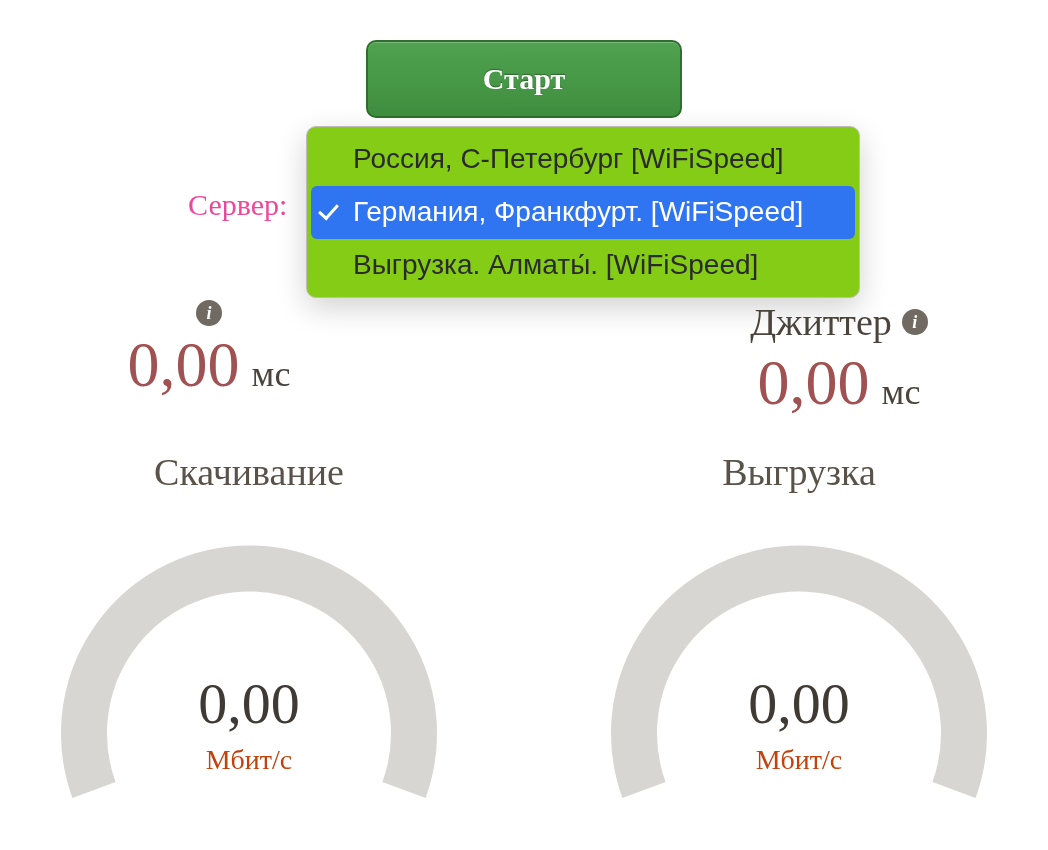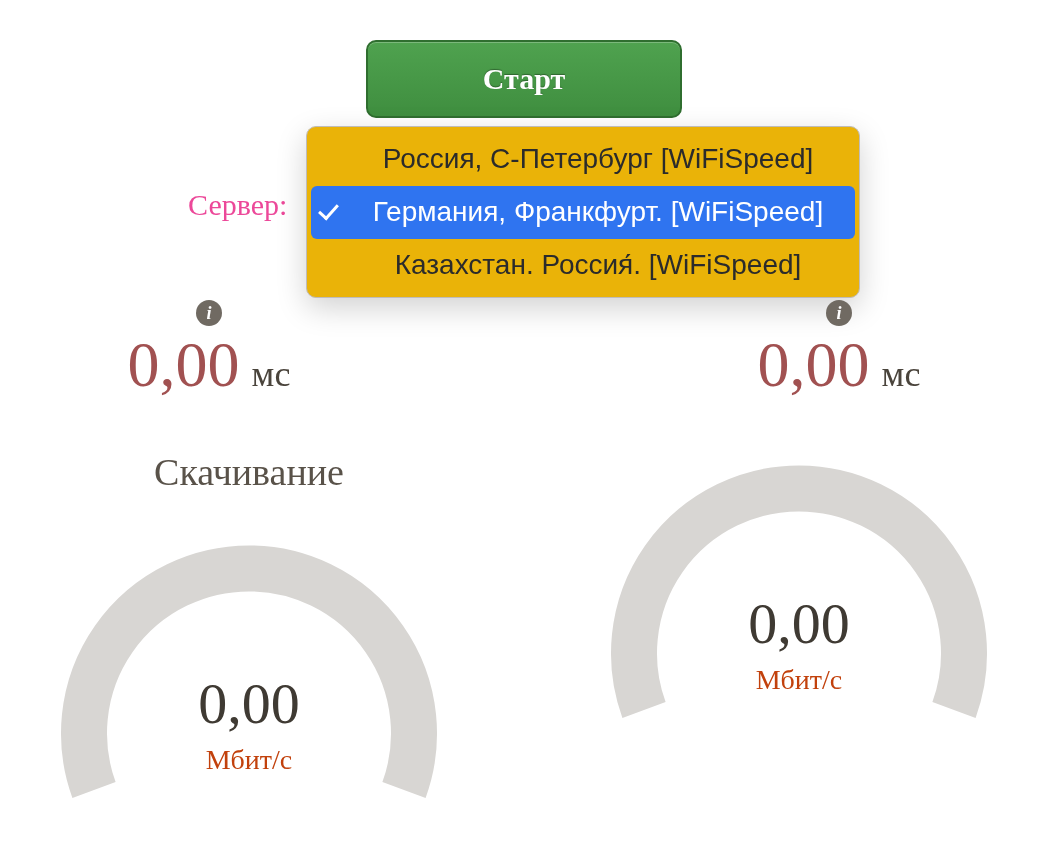--- a/index.html
+++ b/index.html
@@ -43,27 +43,26 @@
     left: 188px;
     font-size: 30px;
     font-family: Georgia, serif;
     color: #ec4899;
   }
   .dropdown {
     position: absolute;
     top: 126px;
     left: 306px;
     width: 554px;
-    background: #eab308;
+    background: #84cc16;
     border: 1px solid #bfbcba;
     border-radius: 10px;
     padding: 6px 4px;
     box-shadow: 0 10px 30px rgba(0,0,0,.18);
     font-family: -apple-system, "Helvetica Neue", Arial, sans-serif;
-    text-align: center;
   }
   .dropdown .opt {
     font-size: 28px;
     line-height: 1.6;
     padding: 4px 12px 4px 42px;
     border-radius: 6px;
     color: #2b2b2b;
     position: relative;
     cursor: default;
   }
@@ -165,35 +164,36 @@
 <body>
 
 <div class="wrap">
   <div class="start-btn">Старт</div>
 
   <div class="server-label">Сервер:</div>
 
   <div class="dropdown">
     <div class="opt">Россия, С-Петербург [WiFiSpeed]</div>
     <div class="opt selected">Германия, Франкфурт. [WiFiSpeed]</div>
-    <div class="opt">Казахстан. Россия́. [WiFiSpeed]</div>
+    <div class="opt">Выгрузка. Алматы́. [WiFiSpeed]</div>
   </div>
 
   <div class="metrics">
     <div class="metric">
       <div class="title">
         <span class="info-ic">i</span>
       </div>
       <div class="value-row">
         <span class="value">0,00</span>
         <span class="unit">мс</span>
       </div>
     </div>
     <div class="metric">
       <div class="title">
+        <span>Джиттер</span>
         <span class="info-ic">i</span>
       </div>
       <div class="value-row">
         <span class="value">0,00</span>
         <span class="unit">мс</span>
       </div>
     </div>
   </div>
 
   <div class="gauges">
@@ -201,20 +201,21 @@
       <div class="g-title">Скачивание</div>
       <div class="gauge-frame">
         <svg width="420" height="280" viewBox="0 0 420 280">
           <path d="M 55 260 A 165 165 0 1 1 365 260" fill="none" stroke="#d8d6d3" stroke-width="46" stroke-linecap="butt"></path>
         </svg>
         <div class="g-val">0,00</div>
         <div class="g-unit">Мбит/с</div>
       </div>
     </div>
     <div class="gauge">
+      <div class="g-title">Выгрузка</div>
       <div class="gauge-frame">
         <svg width="420" height="280" viewBox="0 0 420 280">
           <path d="M 55 260 A 165 165 0 1 1 365 260" fill="none" stroke="#d8d6d3" stroke-width="46" stroke-linecap="butt"></path>
         </svg>
         <div class="g-val">0,00</div>
         <div class="g-unit">Мбит/с</div>
       </div>
     </div>
   </div>
 </div>

